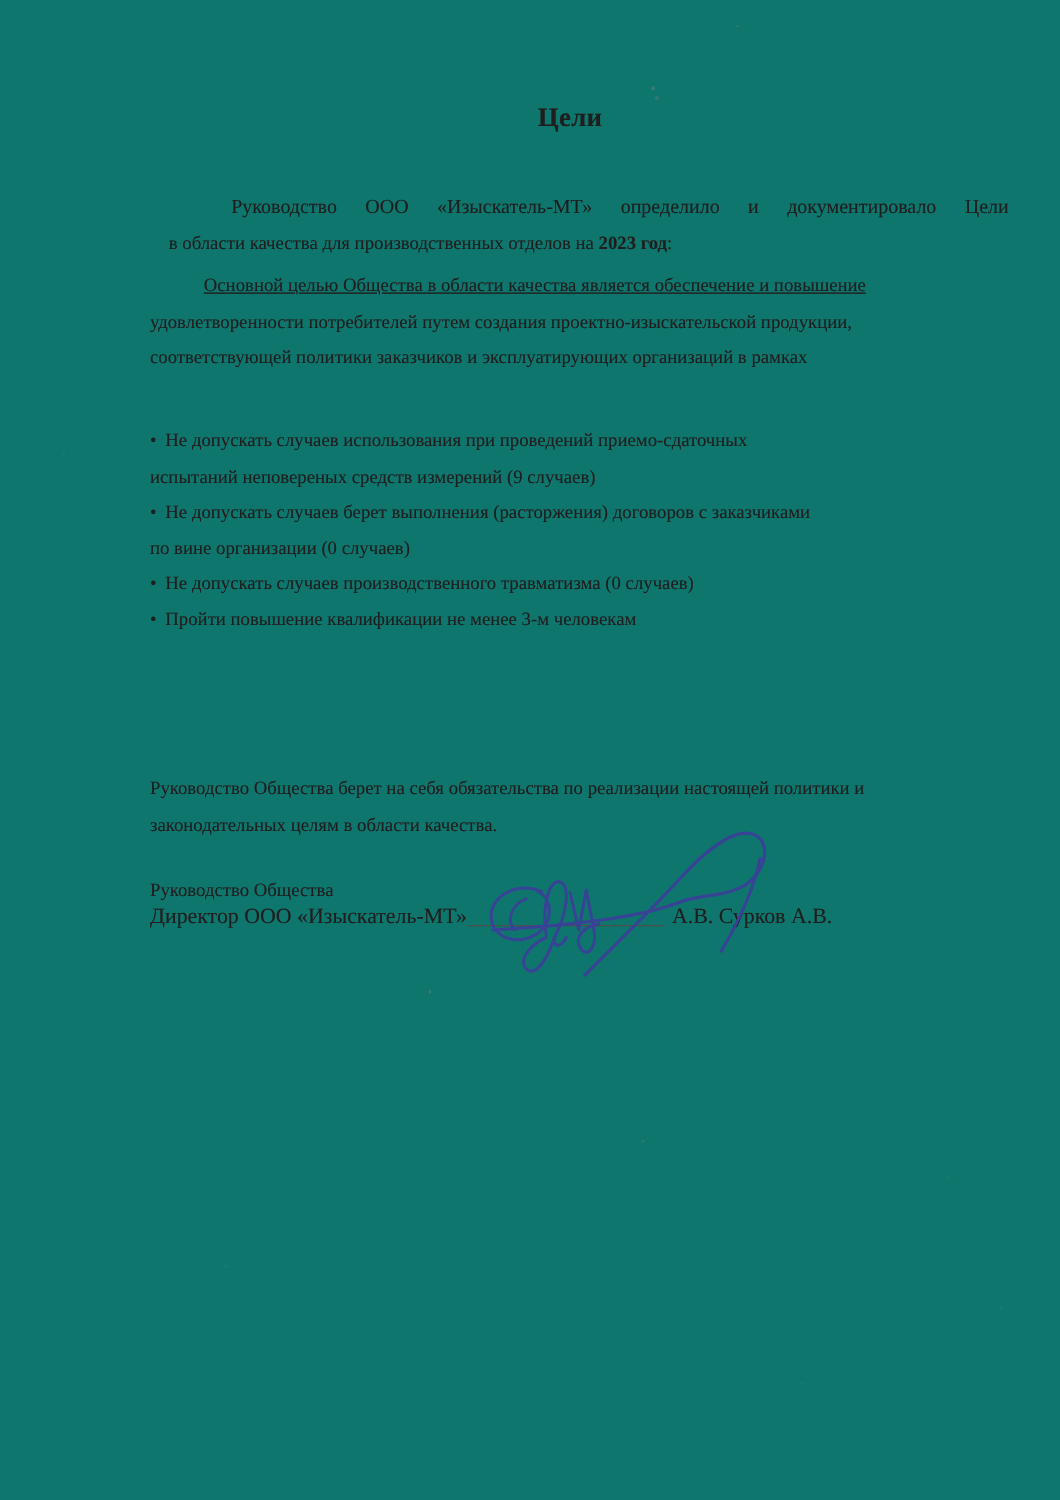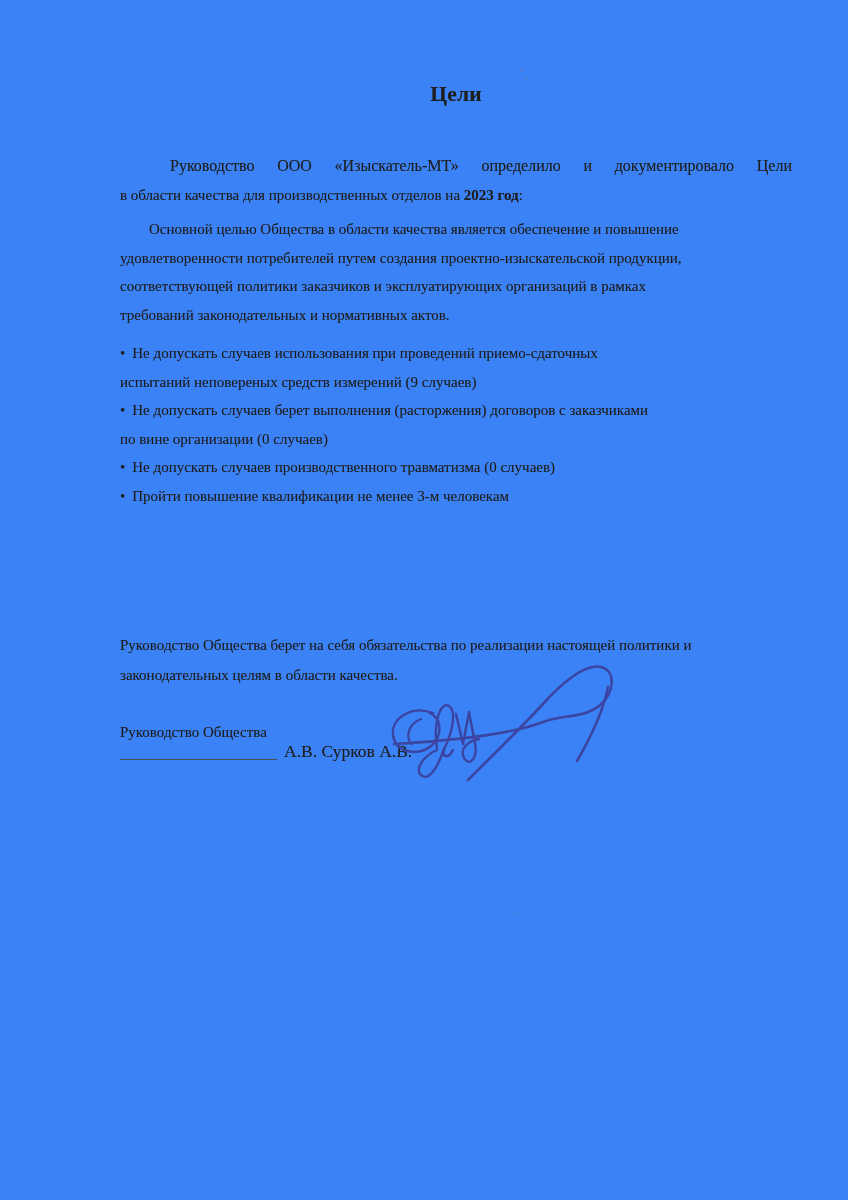--- a/index.html
+++ b/index.html
@@ -5,21 +5,21 @@
   html, body {
     margin: 0;
     padding: 0;
     background: #e8e8e8;
   }
   .page {
     position: relative;
     width: 848px;
     height: 1200px;
     margin: 0 auto;
-    background: #3b82f6;
+    background: #0f766e;
     overflow: hidden;
     font-family: "Liberation Serif", "DejaVu Serif", serif;
     color: #1e1e1e;
     text-shadow: 0 0 0.5px rgba(40,40,40,0.45);
   }
   .block { position: absolute; left: 120px; width: 680px; }
 
   
   .title-block {
     top: 79px;
@@ -31,43 +31,43 @@
     letter-spacing: 0.2px;
   }
 
   
   .line {
     white-space: nowrap;
     font-size: 15px;
   }
 
   
-  .intro { top: 152px; line-height: 28.5px; }
+  .intro { top: 152px; line-height: 28.5px; margin-left: 15px; }
   .intro .jline {
     white-space: normal;
     margin-left: 50px;
     width: 622px;
     text-align: justify;
     text-align-last: justify;
   }
   .b { font-weight: bold; }
 
   
   .maingoal { top: 215px; line-height: 28.5px; }
-  .maingoal .indent { margin-left: 29px; }
+  .maingoal .indent { margin-left: 43px; text-decoration: underline; }
 
   
   .goals { top: 339px; line-height: 28.5px; }
   .goals .bullet { margin-right: 7px; }
 
   
-  .commitment { top: 630px; line-height: 30px; }
+  .commitment { top: 616px; line-height: 30px; }
 
   
-  .sigblock { top: 704px; line-height: 19px; margin-top: 19px; }
+  .sigblock { top: 704px; line-height: 19px; }
   .sigrow { display: flex; align-items: flex-end; white-space: nowrap; font-size: 17.5px; }
   .sigline {
     display: inline-block;
     width: 157px;
     height: 15px;
     border-bottom: 1.6px solid #4e4e4e;
     transform: translateY(-1px);
   }
   .signame { margin-left: 7px; }
 
@@ -109,40 +109,40 @@
 
   <section class="block intro">
     <div class="jline">Руководство  ООО  «Изыскатель-МТ»  определило  и  документировало  Цели</div>
     <div class="line"><span>в области качества для производственных отделов на </span><span class="b">2023 год</span><span>:</span></div>
   </section>
 
   <section class="block maingoal">
     <div class="line indent">Основной целью Общества в области качества является обеспечение и повышение</div>
     <div class="line">удовлетворенности потребителей путем создания проектно-изыскательской продукции,</div>
     <div class="line">соответствующей политики заказчиков и эксплуатирующих организаций в рамках</div>
-    <div class="line">требований законодательных и нормативных актов.</div>
   </section>
 
   <section class="block goals">
     <div class="line"><span class="bullet">•</span><span>Не допускать случаев использования при проведений приемо-сдаточных</span></div>
     <div class="line">испытаний неповереных средств измерений (9 случаев)</div>
     <div class="line"><span class="bullet">•</span><span>Не допускать случаев берет выполнения (расторжения) договоров с заказчиками</span></div>
     <div class="line">по вине организации (0 случаев)</div>
     <div class="line"><span class="bullet">•</span><span>Не допускать случаев производственного травматизма (0 случаев)</span></div>
     <div class="line"><span class="bullet">•</span><span>Пройти повышение квалификации не менее 3-м человекам</span></div>
   </section>
 
   <section class="block commitment">
     <div class="line">Руководство Общества берет на себя обязательства по реализации настоящей политики и</div>
     <div class="line">законодательных целям в области качества.</div>
   </section>
 
   <section class="block sigblock">
     <div class="line">Руководство Общества</div>
     <div class="sigrow">
+      <span>Директор ООО «Изыскатель-МТ»</span>
       <span class="sigline"></span>
       <span class="signame">А.В. Сурков А.В.</span>
     </div>
   </section>
 
   <svg class="signature-svg" viewBox="380 655 290 135" xmlns="http://www.w3.org/2000/svg">
     <g fill="none" stroke="#3b3f99" stroke-linecap="round" stroke-linejoin="round" opacity="0.92">
 
       <path stroke-width="2.4" d="M 433 713 C 412 705, 391 718, 393 735 C 395 752, 417 757, 431 746 C 443 736, 442 719, 430 713"></path>
       <path stroke-width="2.2" d="M 421 719 C 410 723, 404 736, 412 744"></path>

